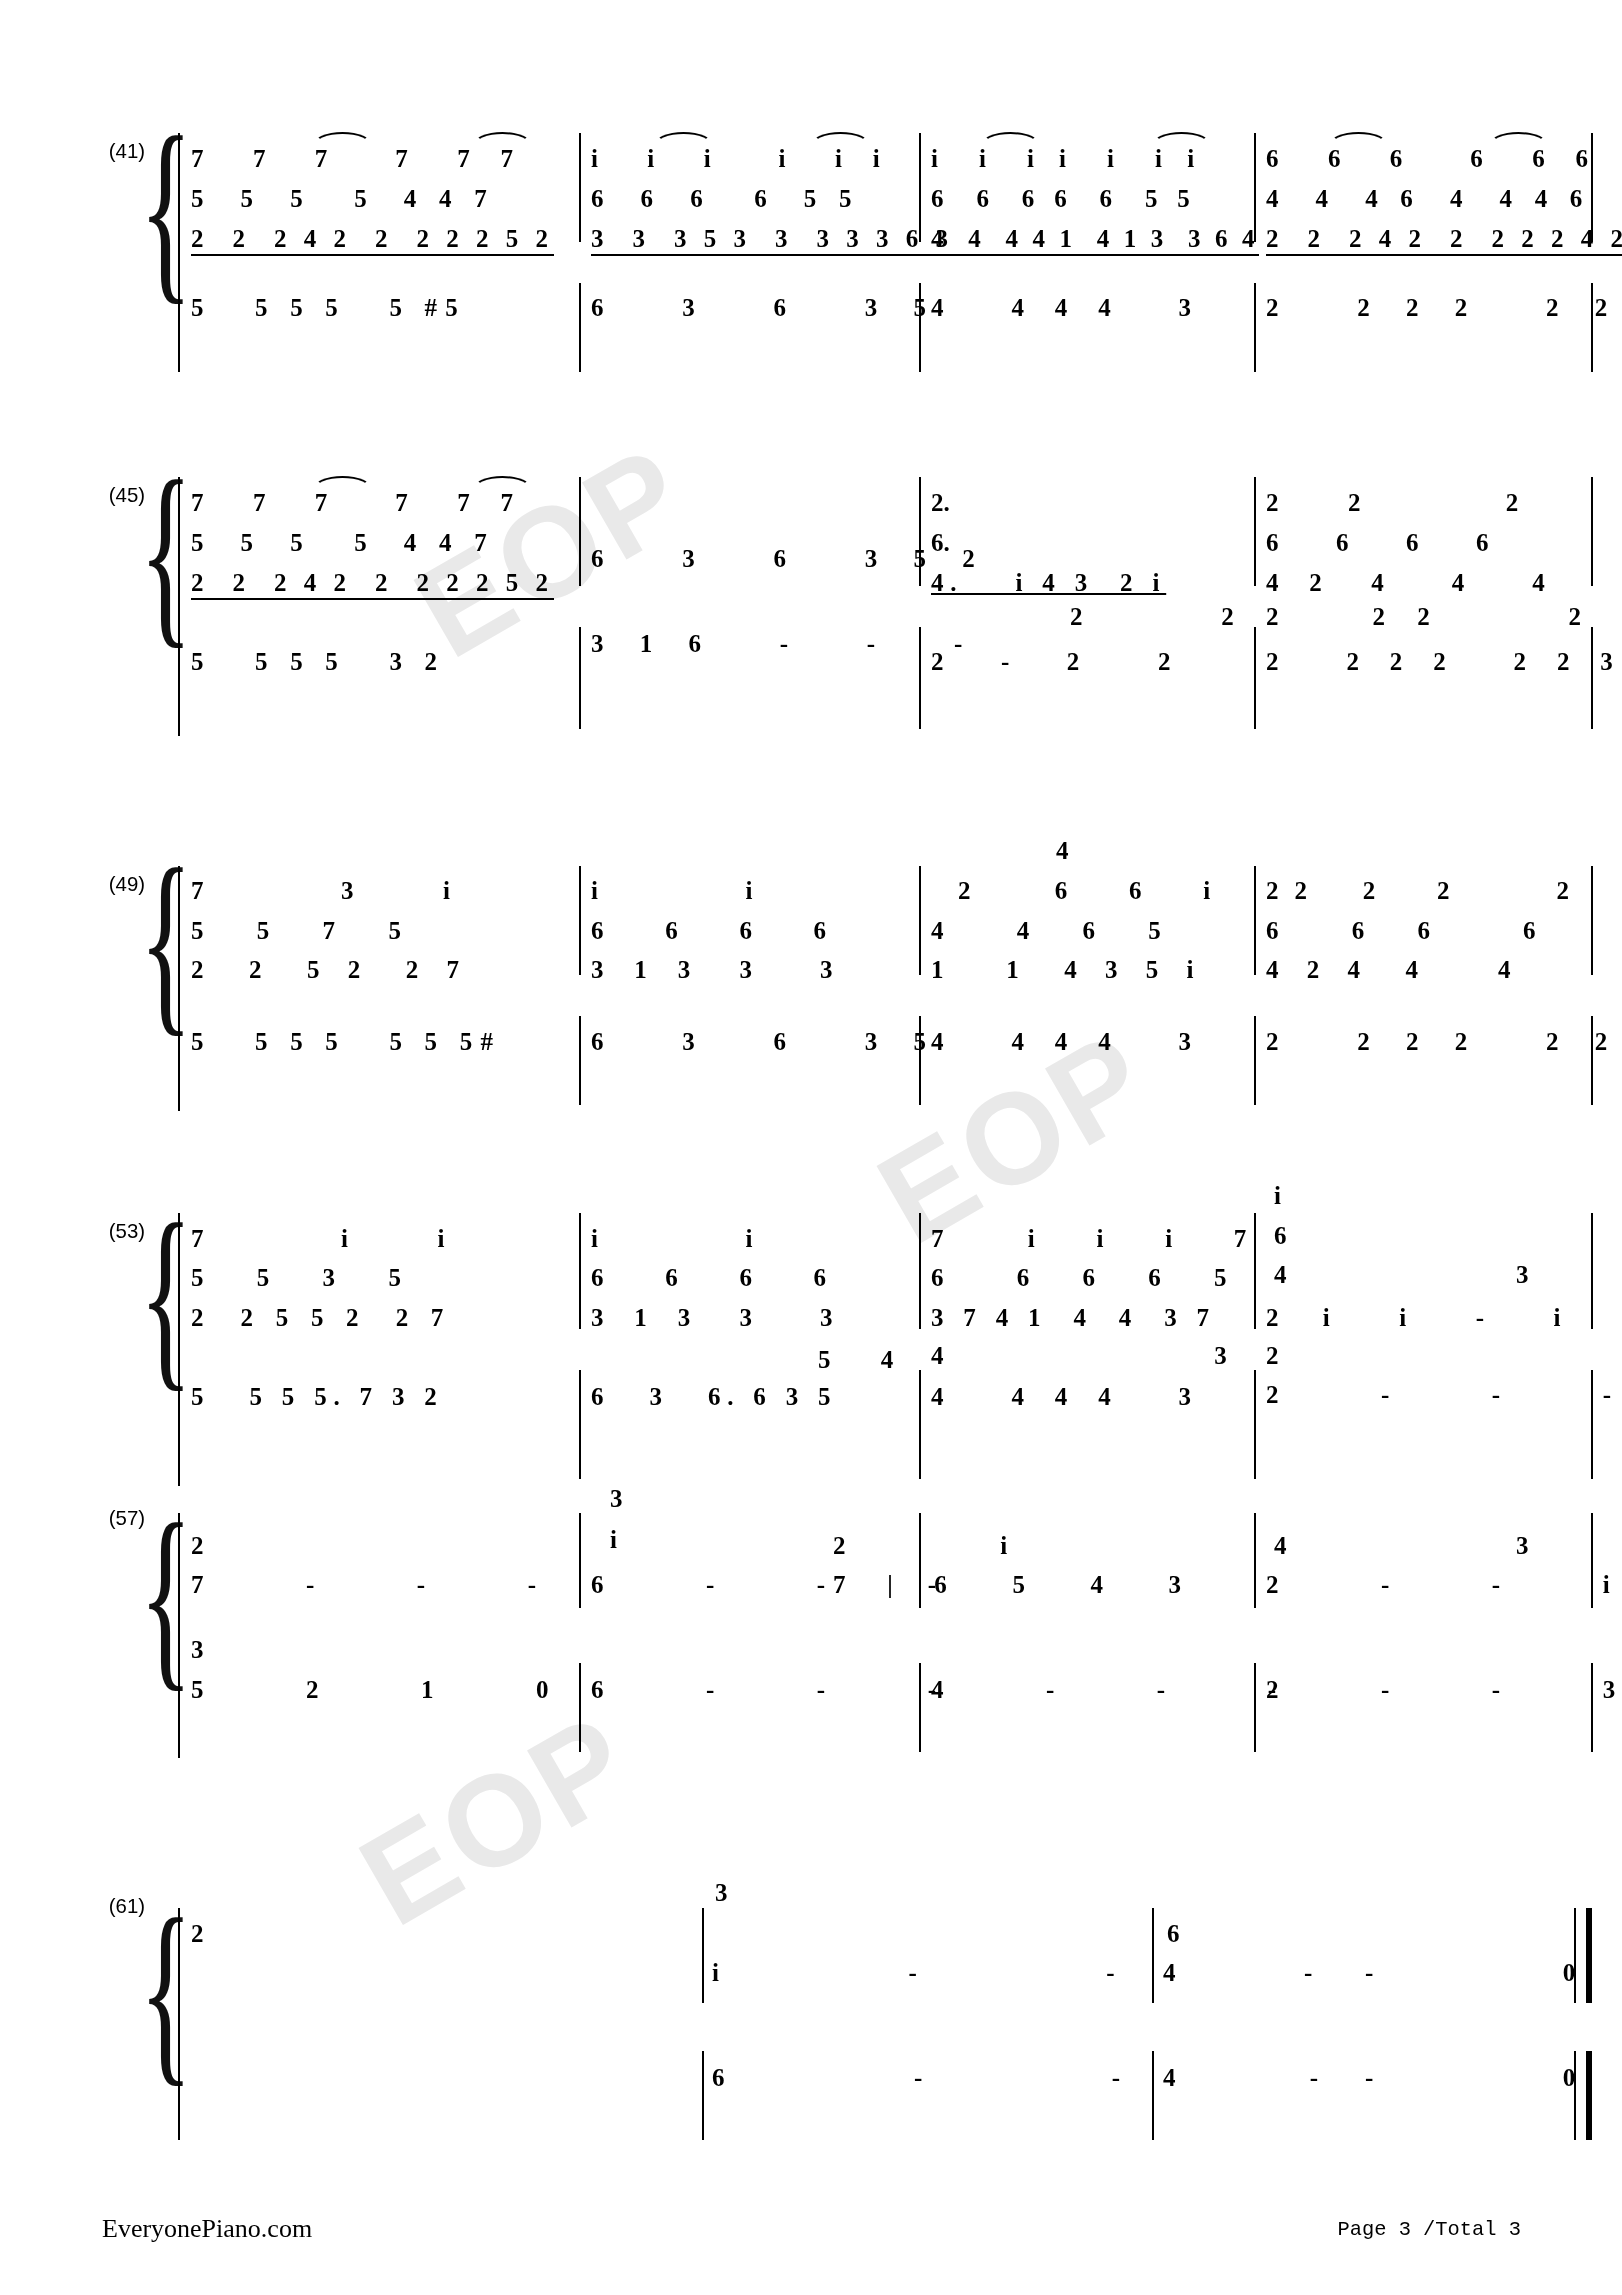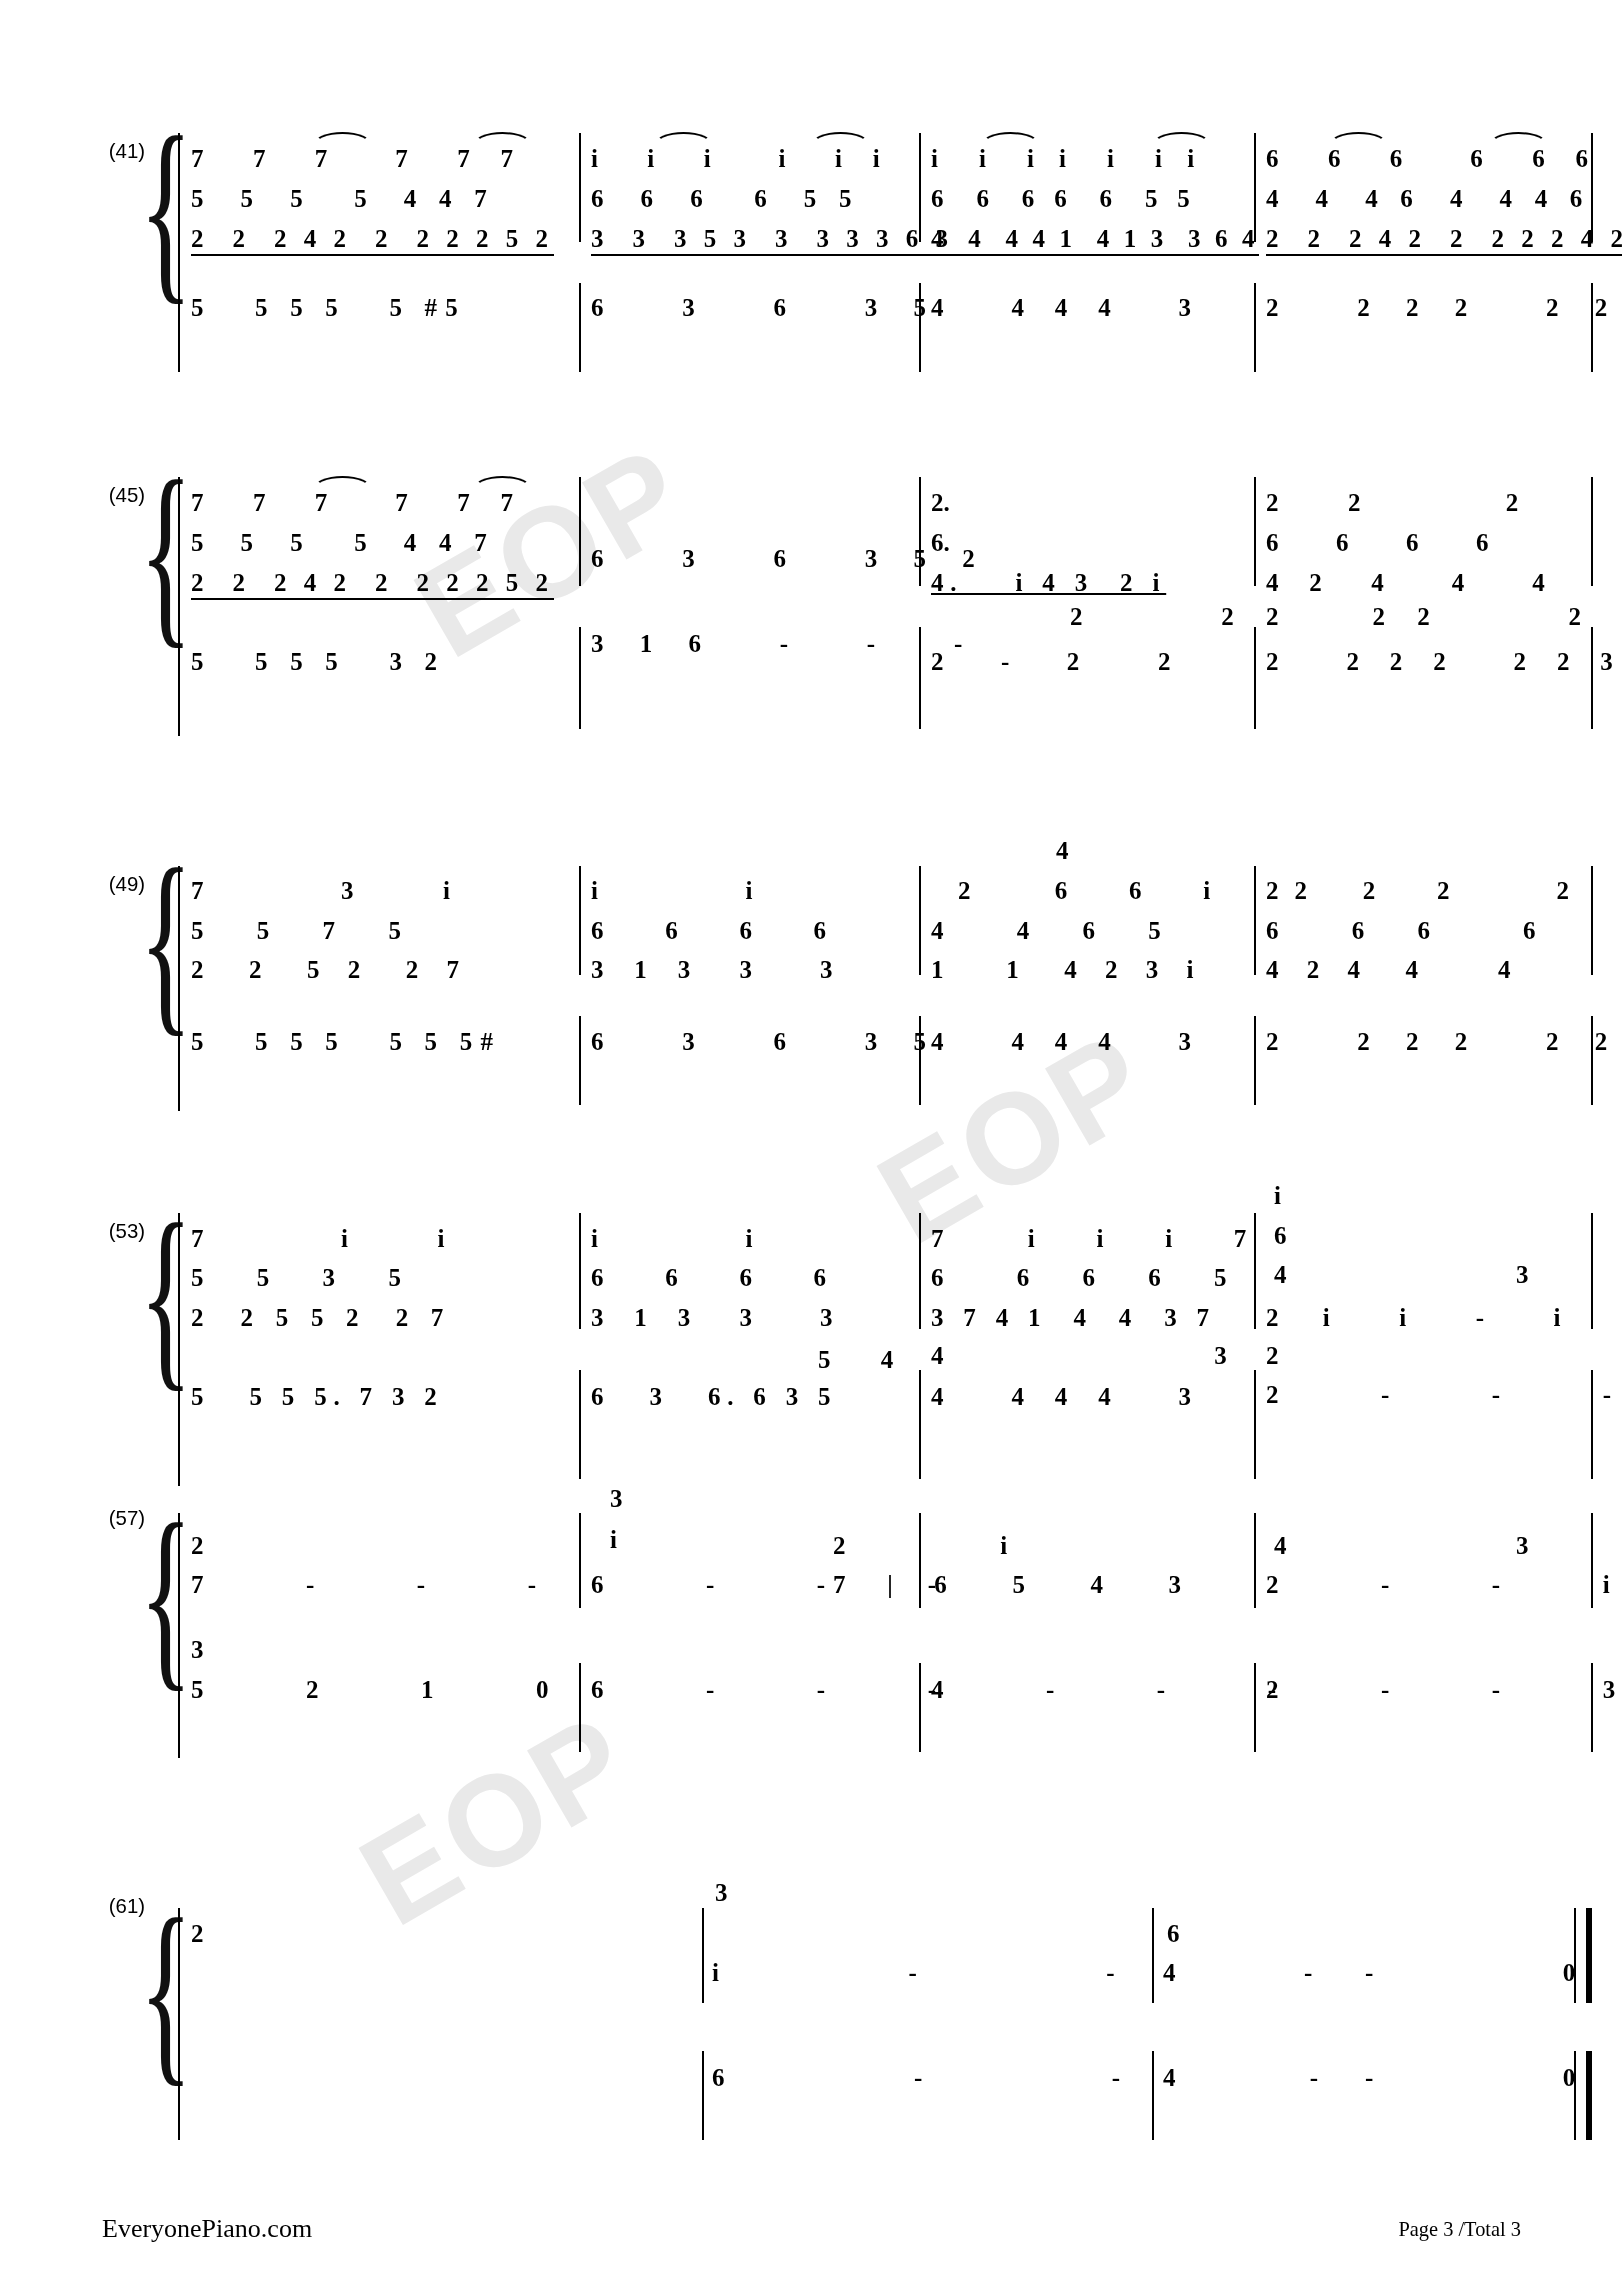--- a/index.html
+++ b/index.html
@@ -93,21 +93,21 @@
     left: 102px;
     top: 2214px;
     font-size: 26px;
     font-family: "Liberation Serif", serif;
   }
   .footer-right {
     position: absolute;
     right: 102px;
     top: 2218px;
     font-size: 20.4px;
-    font-family: Liberation Serif, serif;
+    font-family: Liberation Mono, monospace;
   }
 </style>
 </head>
 <body>
 
 <div class="page">
 
   <div class="wm wm1">EOP</div>
   <div class="wm wm2">EOP</div>
   <div class="wm wm3">EOP</div>
@@ -215,21 +215,21 @@
     <div class="cell bold" style="left:89px;top:211px;letter-spacing:8.2px;">5   5 5 5   5 5 5#</div>
 
     <div class="cell bold" style="left:489px;top:60px;letter-spacing:24.5px;">i    i</div>
     <div class="cell bold" style="left:489px;top:100px;letter-spacing:16.4px;">6  6  6  6</div>
     <div class="cell bold" style="left:489px;top:139px;letter-spacing:12.3px;">3 1 3  3   3</div>
     <div class="cell bold" style="left:489px;top:211px;letter-spacing:15px;">6   3   6   3 5</div>
 
     <div class="cell bold" style="left:954px;top:20.4px;">4</div>
     <div class="cell bold" style="left:856px;top:60px;letter-spacing:16.4px;">2   6  6  i   2</div>
     <div class="cell bold" style="left:829px;top:100px;letter-spacing:13.6px;">4   4  6  5</div>
-    <div class="cell bold" style="left:829px;top:139px;letter-spacing:11px;">1   1  4 2 3 i</div>
+    <div class="cell bold" style="left:829px;top:139px;letter-spacing:11px;">1   1  4 3 5 i</div>
     <div class="cell bold" style="left:829px;top:211px;letter-spacing:12.3px;">4   4 4 4   3</div>
 
     <div class="cell bold" style="left:1164px;top:60px;letter-spacing:16.4px;">2   2  2    2</div>
     <div class="cell bold" style="left:1164px;top:100px;letter-spacing:13.6px;">6   6  6    6</div>
     <div class="cell bold" style="left:1164px;top:139px;letter-spacing:11px;">4 2 4  4    4</div>
     <div class="cell bold" style="left:1164px;top:211px;letter-spacing:15px;">2   2 2 2   2 2</div>
   </div>
 
   <div class="system" style="top:1186px;height:293px;">
     <div class="sys-label" style="top:34px;">(53)</div>

